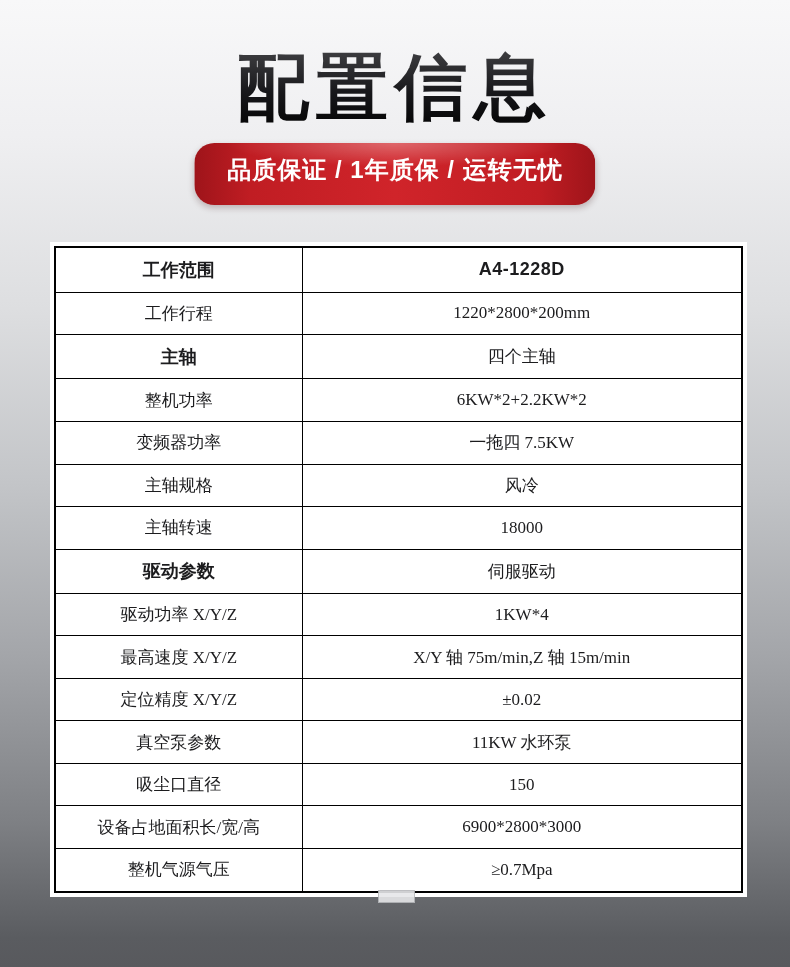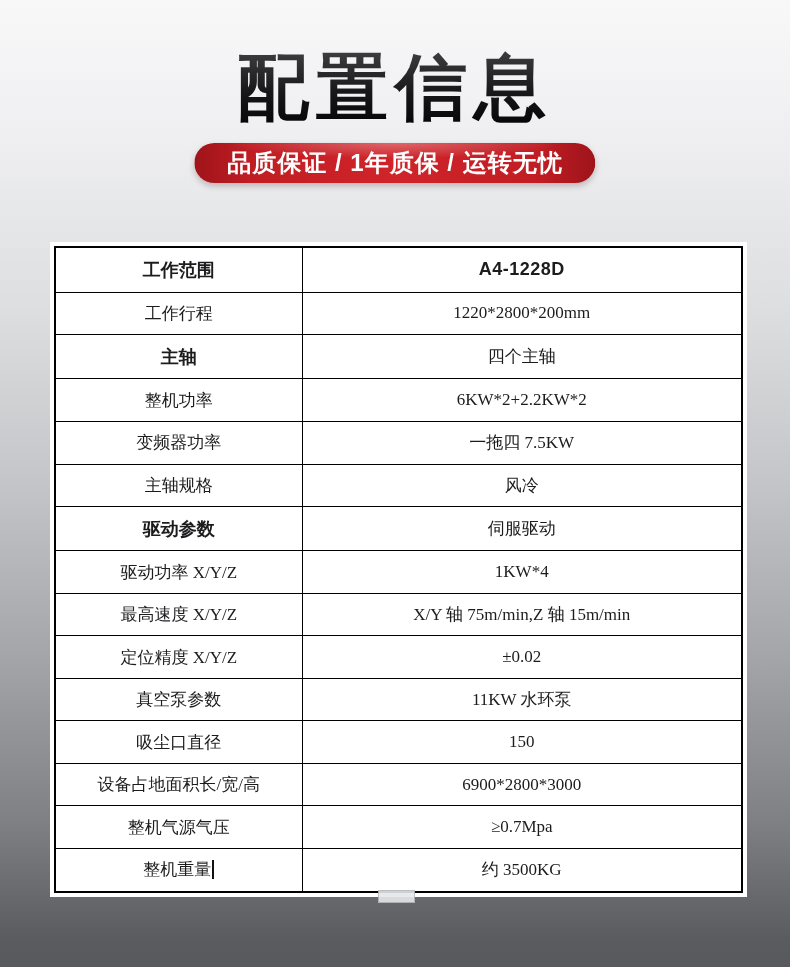--- a/index.html
+++ b/index.html
@@ -36,23 +36,23 @@
     -webkit-background-clip: text;
     background-clip: text;
     -webkit-text-fill-color: transparent;
   }
 
   .badge {
     position: absolute;
     top: 143px;
     left: 50%;
     transform: translateX(-50%);
-    height: 40px;
+    height: 48px;
     line-height: 40px;
-    padding: 0 33px;
+    padding: 7px 33px;
     border-radius: 20px;
     white-space: nowrap;
     font-size: 24px;
     font-weight: bold;
     letter-spacing: 1px;
     color: #ffffff;
     background:
       radial-gradient(ellipse 60% 55% at 50% 0%, rgba(255,255,255,0.30), rgba(255,255,255,0) 70%),
       linear-gradient(90deg, #9e141a 0%, #c01d23 14%, #d0242a 50%, #c01d23 86%, #9e141a 100%);
     box-shadow: 0 3px 6px rgba(60, 20, 20, 0.25);
@@ -146,20 +146,24 @@
         </tr>
         <tr>
           <td class="label-cell"><span>变频器功率</span></td>
           <td class="value-cell">一拖四 7.5KW</td>
         </tr>
         <tr>
           <td class="label-cell"><span>主轴规格</span></td>
           <td class="value-cell">风冷</td>
         </tr>
         <tr>
+          <td class="label-cell"><span>主轴转速</span></td>
+          <td class="value-cell">18000</td>
+        </tr>
+        <tr>
           <td class="label-cell bold"><span>驱动参数</span></td>
           <td class="value-cell">伺服驱动</td>
         </tr>
         <tr>
           <td class="label-cell"><span>驱动功率 X/Y/Z</span></td>
           <td class="value-cell">1KW*4</td>
         </tr>
         <tr>
           <td class="label-cell"><span>最高速度 X/Y/Z</span></td>
           <td class="value-cell">X/Y 轴 75m/min,Z 轴 15m/min</td>
@@ -177,21 +181,17 @@
           <td class="value-cell">150</td>
         </tr>
         <tr>
           <td class="label-cell"><span>设备占地面积长/宽/高</span></td>
           <td class="value-cell">6900*2800*3000</td>
         </tr>
         <tr>
           <td class="label-cell"><span>整机气源气压</span></td>
           <td class="value-cell">≥0.7Mpa</td>
         </tr>
-        <tr>
-          <td class="label-cell"><span>整机重量</span><span class="caret"></span></td>
-          <td class="value-cell">约 3500KG</td>
-        </tr>
       </tbody>
   </table>
 </div>
 
 <div class="table-handle"></div>
 
 </body></html>

